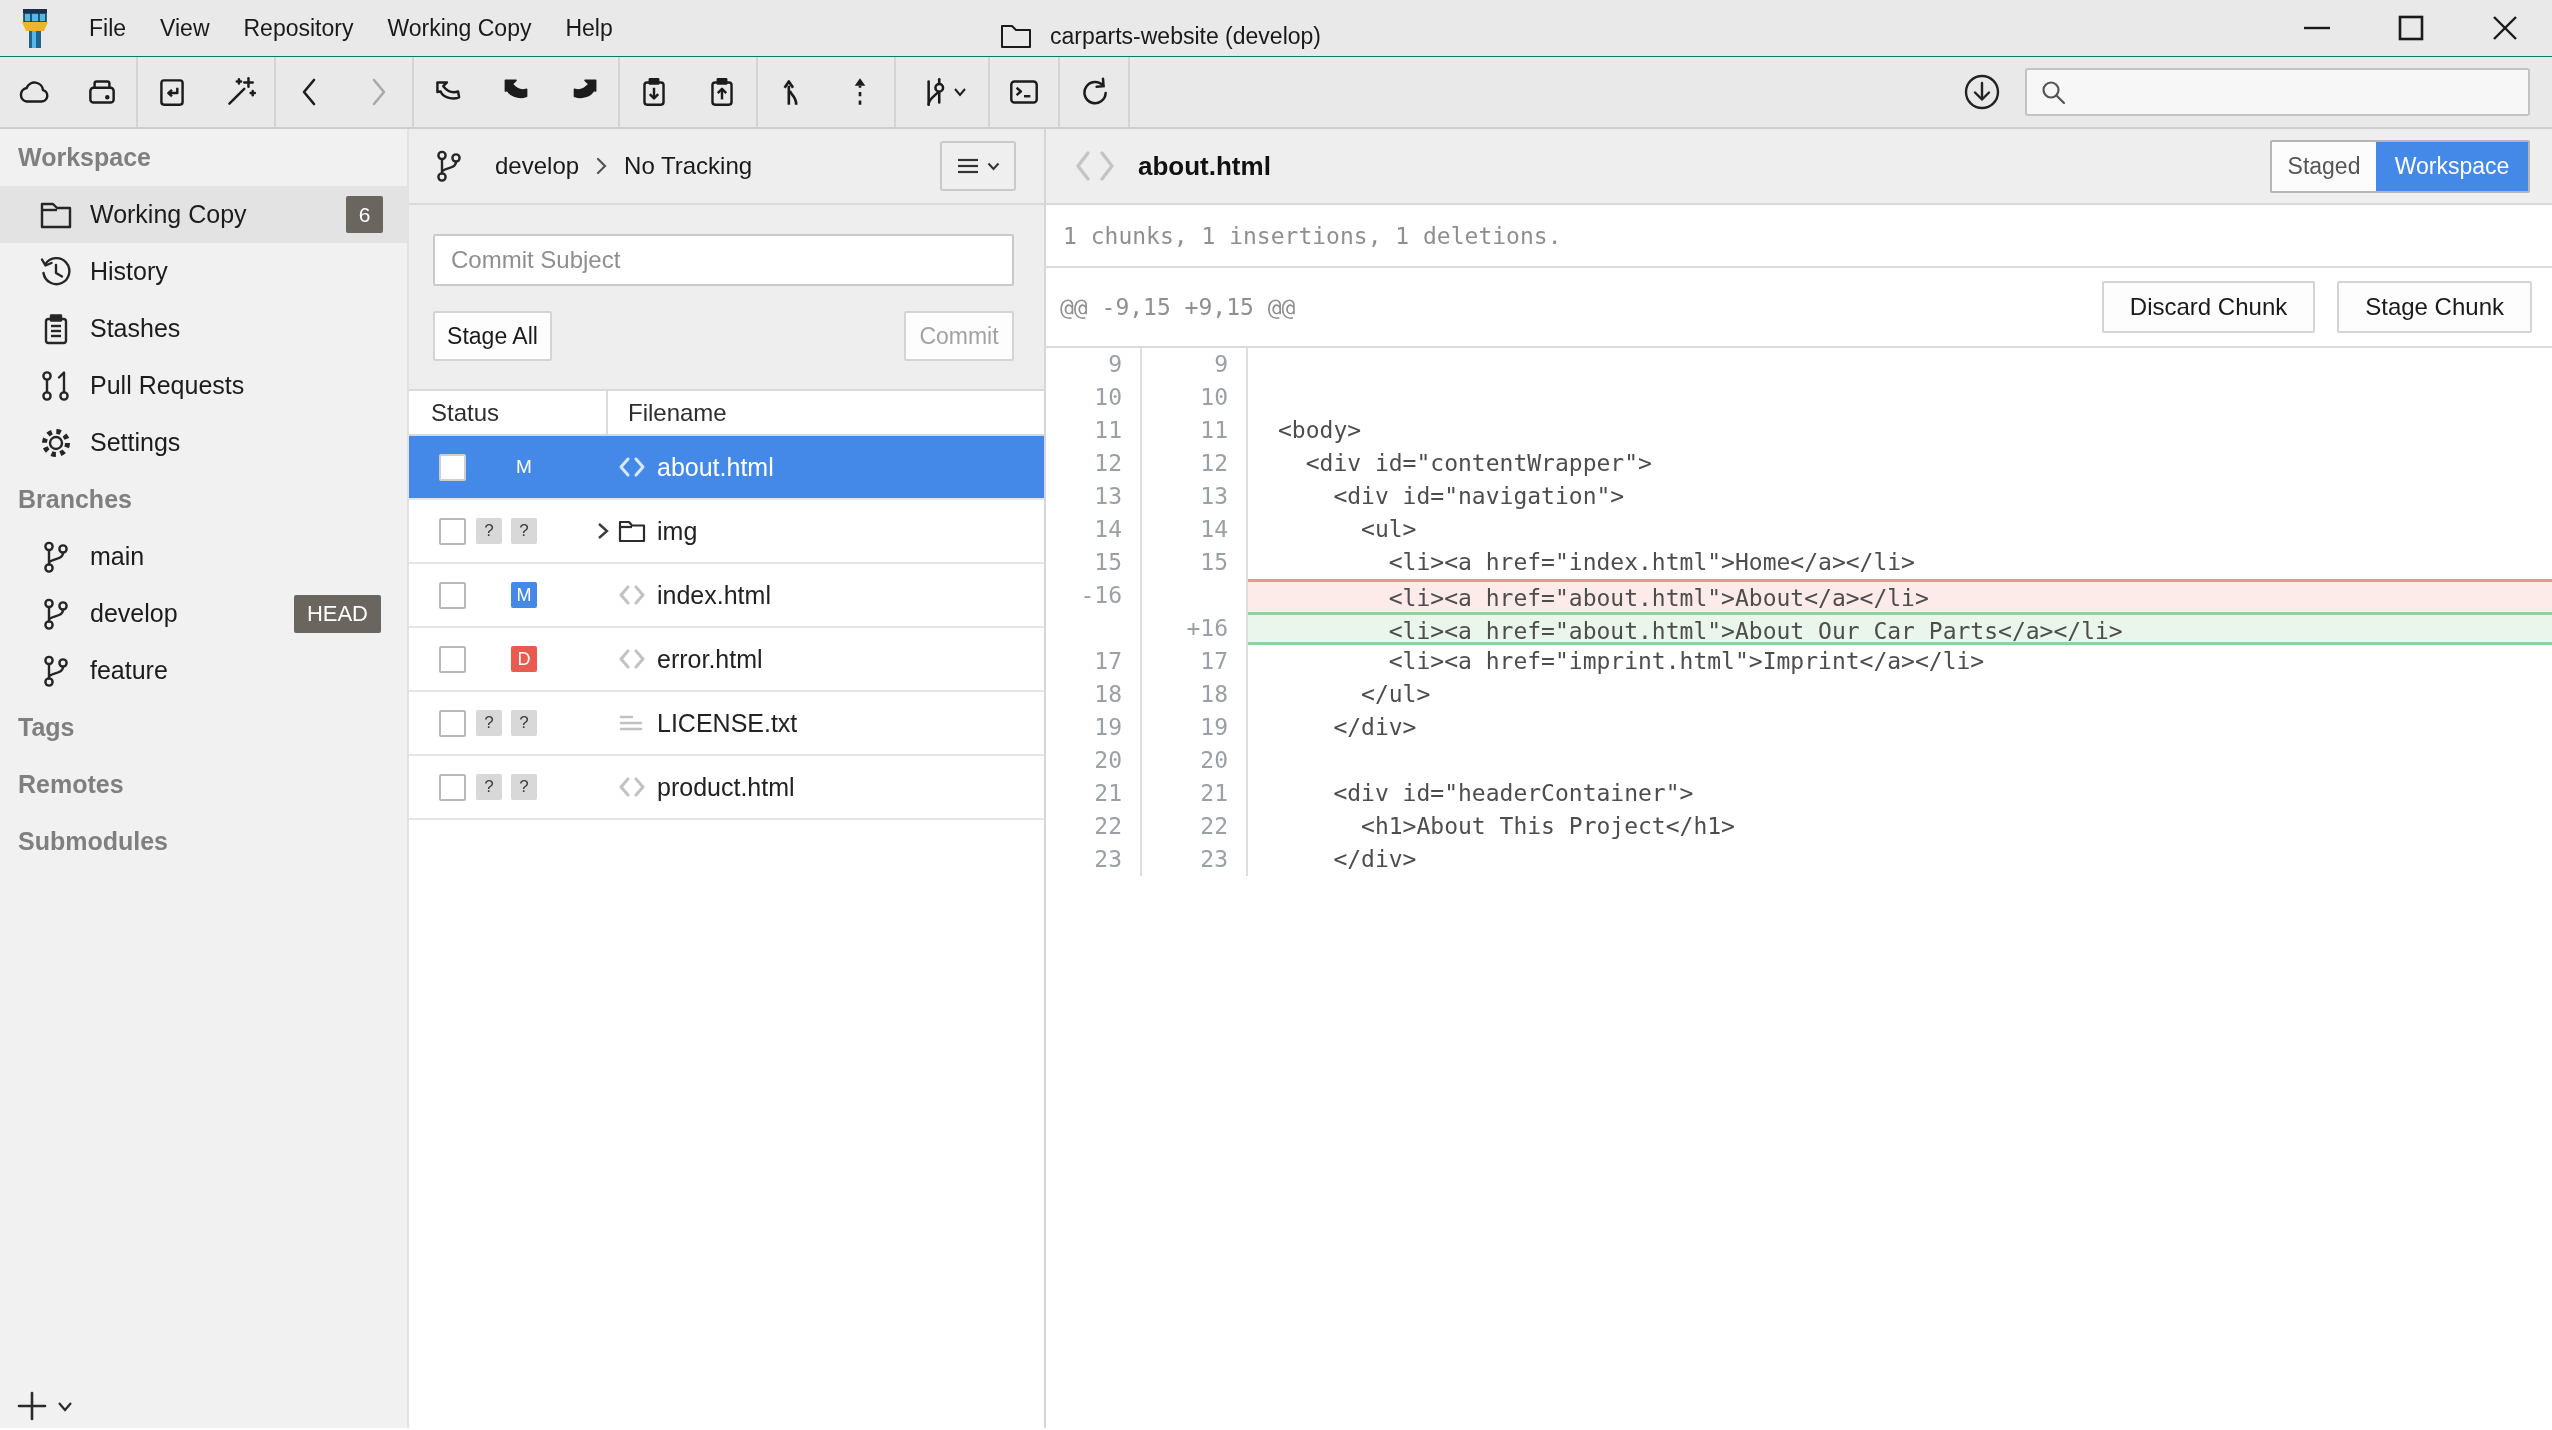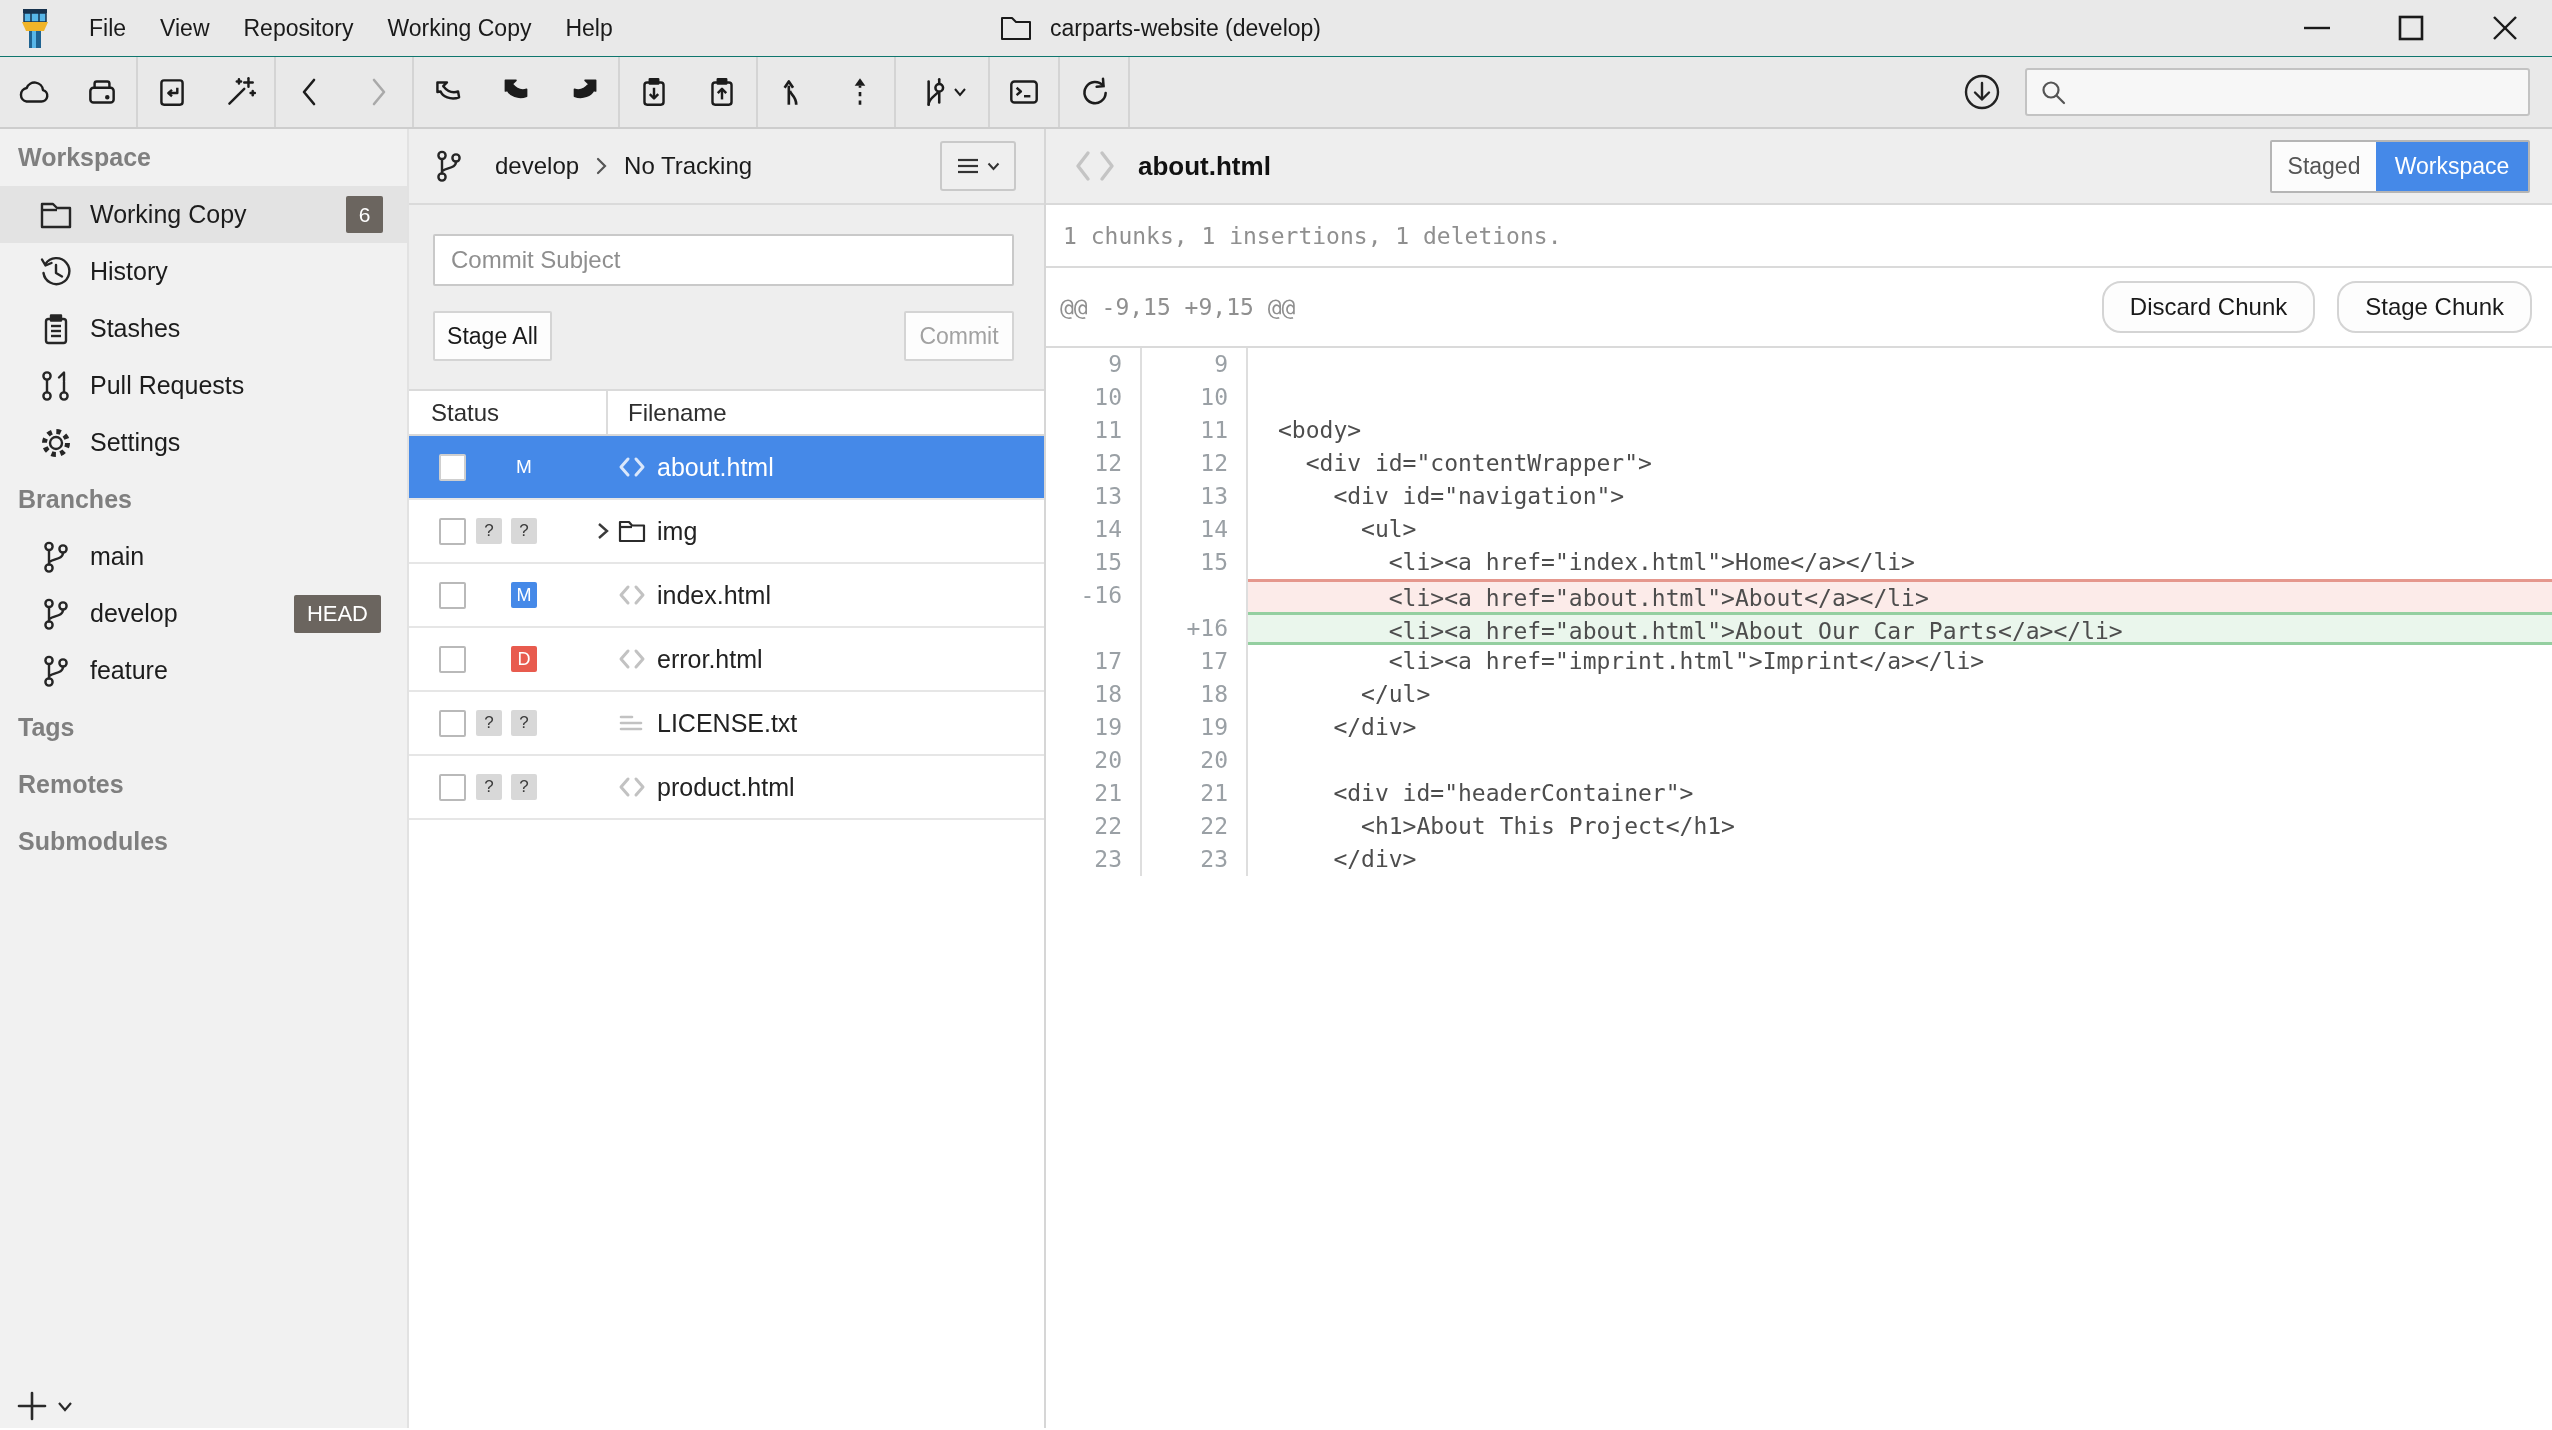--- a/index.html
+++ b/index.html
@@ -5,21 +5,21 @@
   * { margin:0; padding:0; box-sizing:border-box; }
   html,body { width:2552px; height:1430px; overflow:hidden; }
   body { font-family:"Liberation Sans",sans-serif; background:#ffffff; color:#1a1a1a; }
   svg { display:block; }
 
   
   .titlebar { height:57px; background:#e9e9e9; display:flex; align-items:center; position:relative; border-bottom:1px solid #0f766e; }
   .app-icon { width:30px; height:42px; margin:0 22px 0 20px; }
   .menubar { display:flex; font-size:23px; }
   .menu-item { padding:0 17px; line-height:56px; cursor:default; }
-  .wtitle { position:absolute; left:1000px; top:0; height:56px; display:flex; align-items:center; gap:18px; font-size:23px; }
+  .wtitle { position:absolute; left:1000px; top:8px; height:56px; display:flex; align-items:center; gap:18px; font-size:23px; }
   .win-controls { position:absolute; right:0; top:0; height:56px; display:flex; }
   .win-btn { width:94px; height:56px; display:flex; align-items:center; justify-content:center; }
 
   
   .toolbar { height:72px; background:#e9e9e9; border-bottom:2px solid #cdcdcd; display:flex; align-items:center; }
   .tb-btn { width:68px; height:70px; display:flex; align-items:center; justify-content:center; color:#1c1c1c; }
   .tb-btn.disabled { color:#a9a9a9; }
   .tb-sep { width:2px; height:70px; background:#d4d4d4; flex-shrink:0; }
   .tb-spacer { flex:1; }
   .tb-download { margin-right:22px; }
@@ -80,21 +80,21 @@
   .diff-header .dicon { width:46px; height:36px; color:#c4c4c4; margin-right:20px; }
   .diff-fname { font-size:26px; font-weight:bold; color:#111; }
   .segmented { margin-left:auto; display:flex; border:2px solid #b5b5b5; border-radius:2px; overflow:hidden; }
   .seg { height:49px; display:flex; align-items:center; justify-content:center; font-size:23px; }
   .seg.staged { width:104px; background:#fcfcfc; color:#555; }
   .seg.unstaged { width:152px; background:#4589e8; color:#fff; }
   .summary-row { height:63px; border-bottom:2px solid #dadada; display:flex; align-items:center; padding-left:17px; font-family:"DejaVu Sans Mono",monospace; font-size:23px; color:#8f8f8f; flex-shrink:0;text-align:right; }
   .hunk-row { height:80px; border-bottom:2px solid #dadada; display:flex; align-items:center; padding-left:14px; flex-shrink:0; }
   .hunk-text { font-family:"DejaVu Sans Mono",monospace; font-size:23px; color:#8f8f8f; }
   .hunk-btns { margin-left:auto; margin-right:20px; display:flex; gap:22px; }
-  .chunk-btn { height:52px; padding:0 26px; font-size:24px;border-radius:19px; }
+  .chunk-btn { height:52px; padding:0 26px; font-size:24px; }
   .code { flex:1; font-family:"DejaVu Sans Mono",monospace; font-size:23px; color:#4d4d4d; }
   .crow { height:33px; display:flex; line-height:33px; }
   .cnum { width:96px; text-align:right; padding-right:18px; color:#9aa0a5; border-right:2px solid #dedede; flex-shrink:0; }
   .cnum.new { width:106px; }
   .ctext { flex:1; padding-left:30px; white-space:pre; overflow:hidden; }
   .ctext[data-type="deletion"] { background:#fcebe9; border-top:3px solid #e5978d; }
   .ctext[data-type="insertion"] { background:#eaf6ec; border-top:3px solid #94cfa0; border-bottom:3px solid #94cfa0; }
 </style>
 </head>
 <body>

